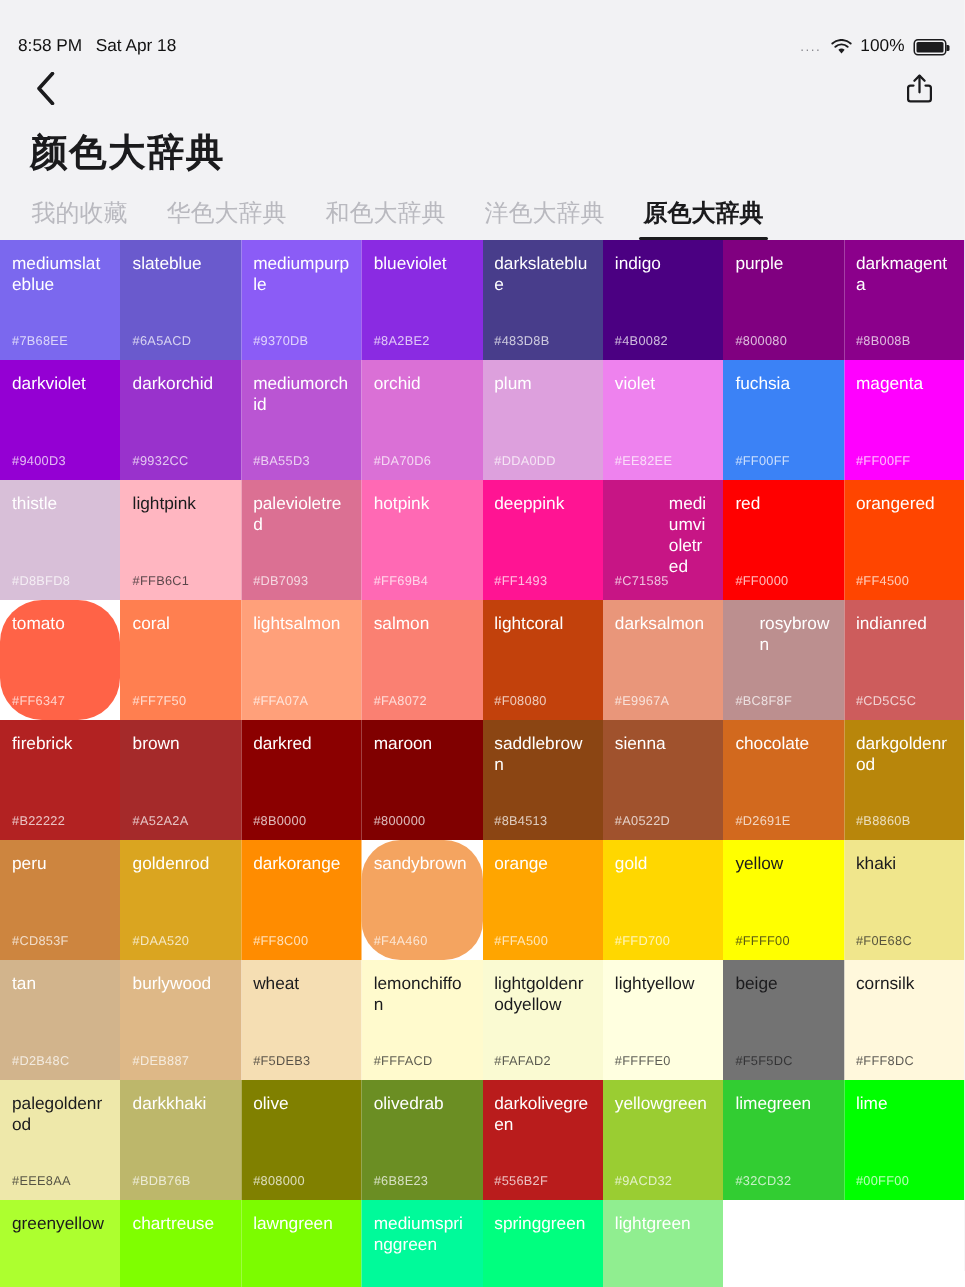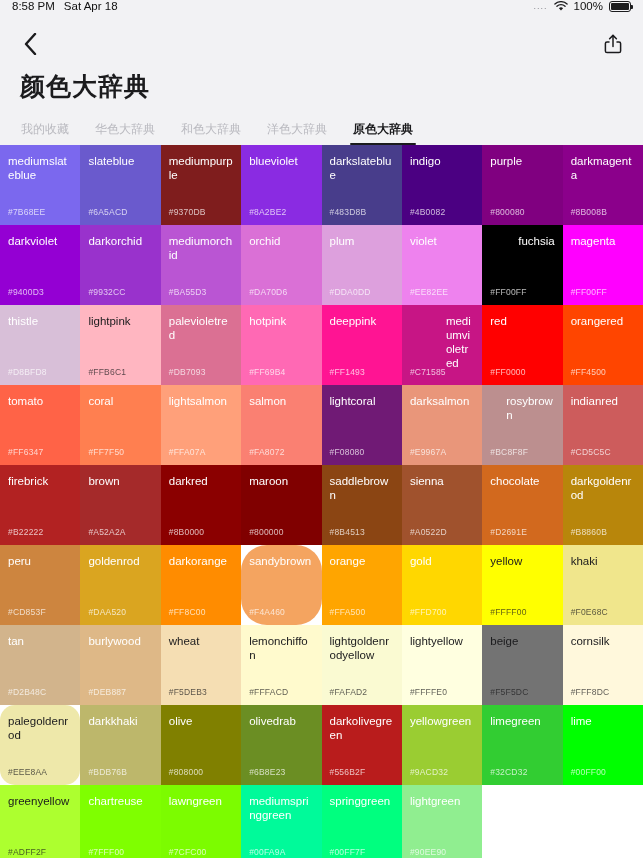--- a/index.html
+++ b/index.html
@@ -7,25 +7,26 @@
     width: 643px; height: 858px;
     background: #f2f2f4;
     font-family: "Liberation Sans", sans-serif;
     overflow: hidden;
   }
 
   
   .statusbar {
     height: 22px;
     display: flex;
-    align-items: flex-start;
+    align-items: flex-end;
     padding: 0 12px;
     font-size: 11.5px;
     color: #111;
     background: #f2f2f4;
+    margin-top: 15px;
   }
   .sb-left { display: flex; align-items: center; gap: 9px; }
   .sb-spacer { flex: 1; }
   .sb-right { display: flex; align-items: center; gap: 6px; font-size: 11.5px; }
   .sb-dots { letter-spacing: 1px; color: #8a8a8f; font-size: 9px; }
   .wifi-icon { display: inline-block; width: 14px; height: 11px; position: relative; }
   .wifi-icon svg { display: block; }
   .battery {
     width: 22px; height: 11px;
     border: 1px solid #1c1c1e;
@@ -78,21 +79,21 @@
     display: flex;
     align-items: flex-end;
     padding: 0 8px;
     height: 32px;
     background: #f2f2f4;
     gap: 0px;
   }
   .tab {
     position: relative;
     padding: 0 13px 7px 13px;
-    font-size: 12px;
+    font-size: 16px;
     color: #b9b9bf;
     cursor: pointer;
     white-space: nowrap;
   }
   .tab.active {
     color: #1b1b1d;
     font-weight: 700;
   }
   .tab.active::after {
     content: "";
@@ -194,21 +195,21 @@
 <div class="grid-wrap">
   <div class="grid" id="grid">
       <div class="cell light" style="background: rgb(123, 104, 238);">
         <div class="name">mediumslateblue</div>
         <div class="hex">#7B68EE</div>
       </div>
       <div class="cell light" style="background: rgb(106, 90, 205);">
         <div class="name">slateblue</div>
         <div class="hex">#6A5ACD</div>
       </div>
-      <div class="cell light" style="background: #7f1d1d;">
+      <div class="cell light" style="background: #8b5cf6;">
         <div class="name">mediumpurple</div>
         <div class="hex">#9370DB</div>
       </div>
       <div class="cell light" style="background: rgb(138, 43, 226);">
         <div class="name">blueviolet</div>
         <div class="hex">#8A2BE2</div>
       </div>
       <div class="cell light" style="background: rgb(72, 61, 139);">
         <div class="name">darkslateblue</div>
         <div class="hex">#483D8B</div>
@@ -242,21 +243,21 @@
         <div class="hex">#DA70D6</div>
       </div>
       <div class="cell light" style="background: rgb(221, 160, 221);">
         <div class="name">plum</div>
         <div class="hex">#DDA0DD</div>
       </div>
       <div class="cell light" style="background: rgb(238, 130, 238);">
         <div class="name">violet</div>
         <div class="hex">#EE82EE</div>
       </div>
-      <div class="cell light" style="background: #000000; text-align: right;">
+      <div class="cell light" style="background: #3b82f6;">
         <div class="name">fuchsia</div>
         <div class="hex">#FF00FF</div>
       </div>
       <div class="cell light" style="background: rgb(255, 0, 255);">
         <div class="name">magenta</div>
         <div class="hex">#FF00FF</div>
       </div>
       <div class="cell light" style="background: rgb(216, 191, 216);">
         <div class="name">thistle</div>
         <div class="hex">#D8BFD8</div>
@@ -282,37 +283,37 @@
         <div class="hex">#C71585</div>
       </div>
       <div class="cell light" style="background: rgb(255, 0, 0);">
         <div class="name">red</div>
         <div class="hex">#FF0000</div>
       </div>
       <div class="cell light" style="background: rgb(255, 69, 0);">
         <div class="name">orangered</div>
         <div class="hex">#FF4500</div>
       </div>
-      <div class="cell light" style="background: rgb(255, 99, 71);">
+      <div class="cell light" style="background: rgb(255, 99, 71); border-radius: 28px;">
         <div class="name">tomato</div>
         <div class="hex">#FF6347</div>
       </div>
       <div class="cell light" style="background: rgb(255, 127, 80);">
         <div class="name">coral</div>
         <div class="hex">#FF7F50</div>
       </div>
       <div class="cell light" style="background: rgb(255, 160, 122);">
         <div class="name">lightsalmon</div>
         <div class="hex">#FFA07A</div>
       </div>
       <div class="cell light" style="background: rgb(250, 128, 114);">
         <div class="name">salmon</div>
         <div class="hex">#FA8072</div>
       </div>
-      <div class="cell light" style="background: #701a75;">
+      <div class="cell light" style="background: #c2410c;">
         <div class="name">lightcoral</div>
         <div class="hex">#F08080</div>
       </div>
       <div class="cell light" style="background: rgb(233, 150, 122);">
         <div class="name">darksalmon</div>
         <div class="hex">#E9967A</div>
       </div>
       <div class="cell light" style="background: rgb(188, 143, 143); padding-left: 24px;">
         <div class="name">rosybrown</div>
         <div class="hex">#BC8F8F</div>
@@ -410,21 +411,21 @@
         <div class="hex">#FFFFE0</div>
       </div>
       <div class="cell dark" style="background: #737373;">
         <div class="name">beige</div>
         <div class="hex">#F5F5DC</div>
       </div>
       <div class="cell dark" style="background: rgb(255, 248, 220);">
         <div class="name">cornsilk</div>
         <div class="hex">#FFF8DC</div>
       </div>
-      <div class="cell dark" style="background: rgb(238, 232, 170); border-radius: 15px;">
+      <div class="cell dark" style="background: rgb(238, 232, 170);">
         <div class="name">palegoldenrod</div>
         <div class="hex">#EEE8AA</div>
       </div>
       <div class="cell light" style="background: rgb(189, 183, 107);">
         <div class="name">darkkhaki</div>
         <div class="hex">#BDB76B</div>
       </div>
       <div class="cell light" style="background: rgb(128, 128, 0);">
         <div class="name">olive</div>
         <div class="hex">#808000</div>

